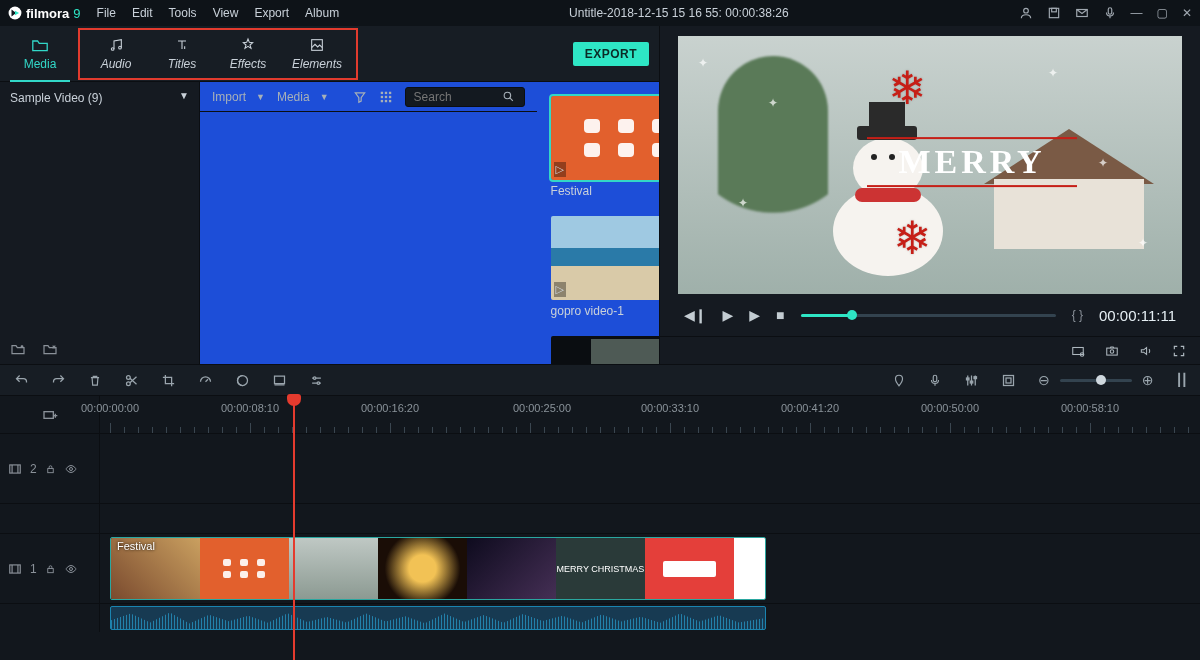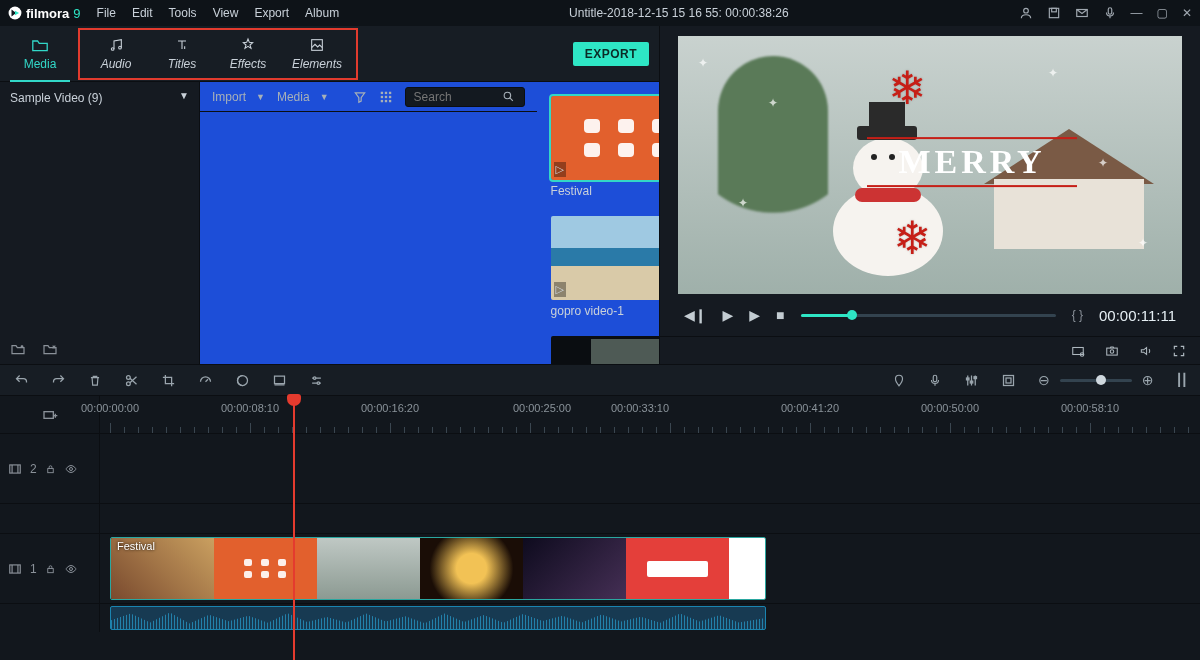--- a/index.html
+++ b/index.html
@@ -534,21 +534,21 @@
         <div class="tick big" style="left: 430px;"></div>
         <div class="tick" style="left: 444px;"></div>
         <div class="tick" style="left: 458px;"></div>
         <div class="tick" style="left: 472px;"></div>
         <div class="tick" style="left: 486px;"></div>
         <div class="tick" style="left: 500px;"></div>
         <div class="tick" style="left: 514px;"></div>
         <div class="tick" style="left: 528px;"></div>
         <div class="tick" style="left: 542px;"></div>
         <div class="tick" style="left: 556px;"></div>
-        <div class="ruler-label" style="left: 540px;">00:00:33:10</div>
+        <div class="ruler-label" style="left: 570px;">00:00:33:10</div>
         <div class="tick big" style="left: 570px;"></div>
         <div class="tick" style="left: 584px;"></div>
         <div class="tick" style="left: 598px;"></div>
         <div class="tick" style="left: 612px;"></div>
         <div class="tick" style="left: 626px;"></div>
         <div class="tick" style="left: 640px;"></div>
         <div class="tick" style="left: 654px;"></div>
         <div class="tick" style="left: 668px;"></div>
         <div class="tick" style="left: 682px;"></div>
         <div class="tick" style="left: 696px;"></div>
@@ -645,20 +645,21 @@
               <span></span>
               <span></span>
               <span></span>
               <span></span>
               <span></span>
             </div>
           </div>
         <div class="seg s2"></div>
         <div class="seg s3"></div>
         <div class="seg s4"></div>
+        <div class="seg s5">MERRY CHRISTMAS</div>
         <div class="seg s6">
             <div class="bar"></div>
           </div>
         <div class="seg s7" style="flex:0.35"></div>
       </div>
     </div>
   </div>
   <div class="audio-row">
     <div class="track-head" style="width:100px;border-right:1px solid #0b0e12;"></div>
     <div class="audio-body">

